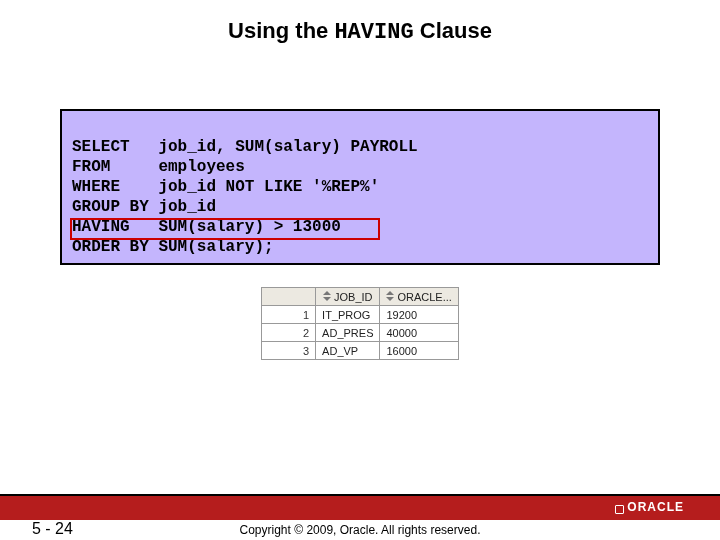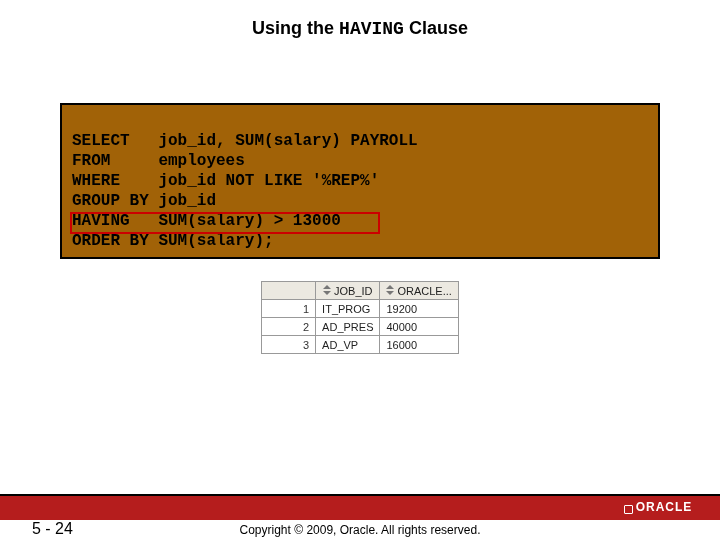--- a/index.html
+++ b/index.html
@@ -7,31 +7,31 @@
     margin: 0;
     width: 720px;
     height: 540px;
     background: #fff;
     font-family: Arial, Helvetica, sans-serif;
     position: relative;
     overflow: hidden;
   }
   .title {
     text-align: center;
-    font-size: 18px;
+    font-size: 22px;
     font-weight: bold;
     padding-top: 18px;
     padding-bottom: 4px;
     color: #000;
   }
   .title .mono { font-family: "Courier New", monospace; }
   .sql-box {
     margin: 60px 60px 0 60px;
     border: 2px solid #000;
-    background: #a16207;
+    background: #c4b5fd;
     padding: 6px 10px 6px 10px;
     font-family: "Courier New", monospace;
     font-size: 16px;
     font-weight: bold;
     line-height: 1.25;
     white-space: pre;
     color: #000;
     position: relative;
   }
   .sql-line { display: block; }
@@ -103,27 +103,27 @@
   .copyright {
     position: absolute;
     left: 0; right: 0;
     bottom: 3px;
     text-align: center;
     font-size: 12px;
     color: #000;
   }
   .logo {
     position: absolute;
-    right: 17px;
+    right: 36px;
     bottom: 26px;
     width: 90px;
     height: 14px;
     display: flex;
     align-items: flex-end;
-    justify-content: center;
+    justify-content: flex-end;
   }
   .logo-text {
     font-family: Arial, sans-serif;
     font-weight: bold;
     letter-spacing: 1px;
     font-size: 12px;
     color: #fff;
   }
   .logo-dot {
     width: 9px; height: 9px;

